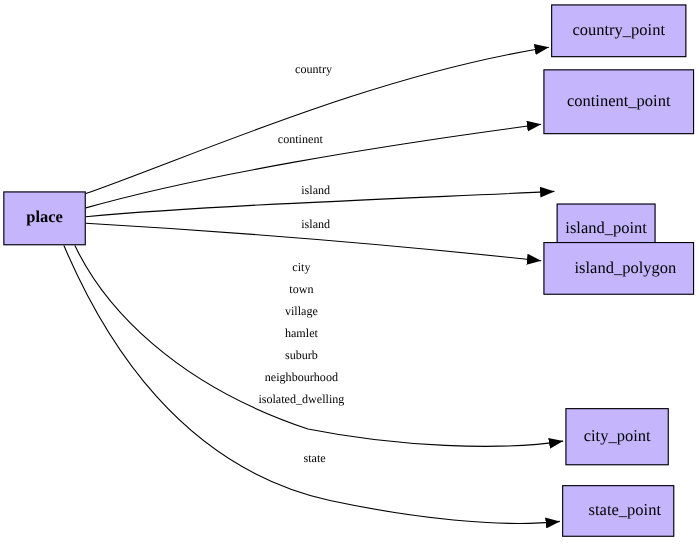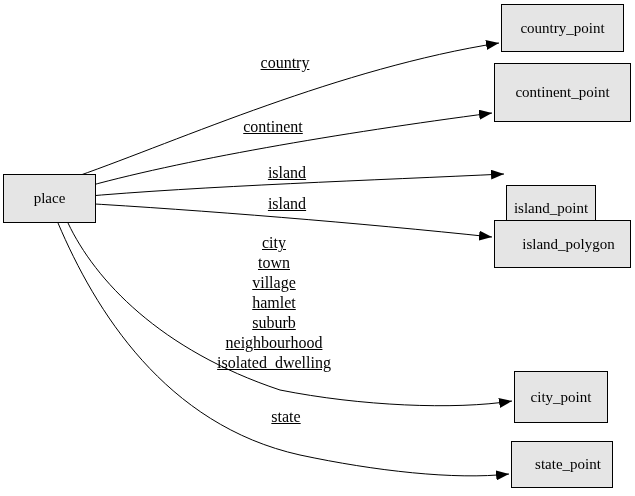--- a/index.html
+++ b/index.html
@@ -25,57 +25,56 @@
   }
   .edge-layer path.edge {
     fill: none;
     stroke: #000000;
     stroke-width: 1;
   }
   .node {
     position: absolute;
     box-sizing: border-box;
     border: 1px solid #000000;
-    background: #e5e5e5;
+    background: #c4b5fd;
     display: flex;
     align-items: center;
     justify-content: center;
     font-size: 15px;
     line-height: 1;
     white-space: nowrap;
   }
   .edge-label {
     position: absolute;
     transform: translate(-50%, -50%);
-    font-size: 16px;
+    font-size: 11px;
     line-height: 20px;
     text-align: center;
     white-space: pre-line;
-    text-decoration: underline;
   }
 </style>
 </head>
 <body>
 
 <div class="canvas">
   <svg class="edge-layer" id="edge-layer" viewBox="0 0 635 496" xmlns="http://www.w3.org/2000/svg">
     <defs>
       <marker id="arrowhead" markerUnits="userSpaceOnUse" markerWidth="14" markerHeight="10" refX="13" refY="5" orient="auto">
         <path d="M 0,0 L 13,5 L 0,10 z" fill="#000000"></path>
       </marker>
     </defs>
   <path d="M 78,176 C 180,140 340,68 499,43" class="edge" marker-end="url(#arrowhead)"></path>
       <path d="M 78,189 C 180,160 340,133 492,113" class="edge" marker-end="url(#arrowhead)"></path>
       <path d="M 78,197 C 200,186 380,180 504,174" class="edge" marker-end="url(#arrowhead)"></path>
       <path d="M 78,203 C 200,210 360,223 492,237" class="edge" marker-end="url(#arrowhead)"></path>
       <path d="M 68,223 C 95,280 160,350 280,390 C 360,406 455,410 512,401" class="edge" marker-end="url(#arrowhead)"></path>
       <path d="M 58,223 C 95,310 165,425 300,455 C 375,471 455,480 509,474" class="edge" marker-end="url(#arrowhead)"></path>
     </svg>
   <div id="node-layer">
-      <div class="node" style="left: 3px; top: 174px; width: 93px; height: 49px;">place</div>
+      <div class="node" style="left: 3px; top: 174px; width: 75px; height: 49px; font-weight: bold;">place</div>
       <div class="node" style="left: 501px; top: 4px; width: 123px; height: 48px;">country_point</div>
       <div class="node" style="left: 494px; top: 63px; width: 137px; height: 59px;">continent_point</div>
       <div class="node" style="left: 506px; top: 150px; width: 90px; height: 47px; margin-top: 35px;">island_point</div>
       <div class="node" style="left: 494px; top: 220px; width: 137px; height: 48px; padding-left: 12px;">island_polygon</div>
       <div class="node" style="left: 514px; top: 371px; width: 94px; height: 52px;">city_point</div>
       <div class="node" style="left: 511px; top: 441px; width: 102px; height: 47px; padding-left: 12px;">state_point</div>
     </div>
   <div id="label-layer">
       <div class="edge-label" style="left: 285px; top: 63px;">country</div>
       <div class="edge-label" style="left: 273px; top: 127px;">continent</div>

